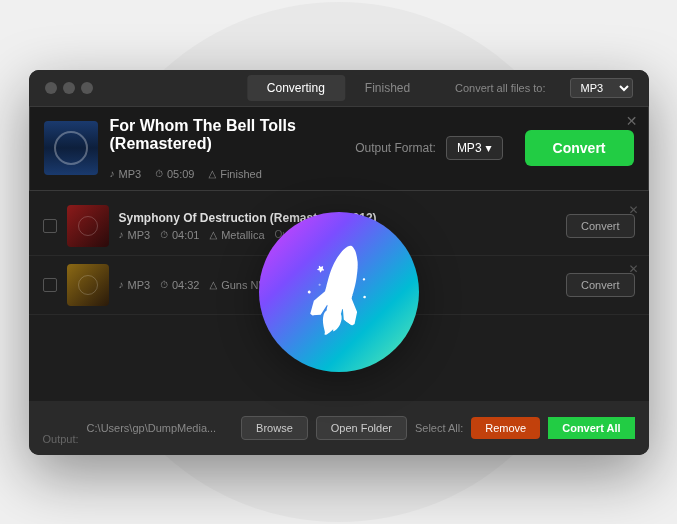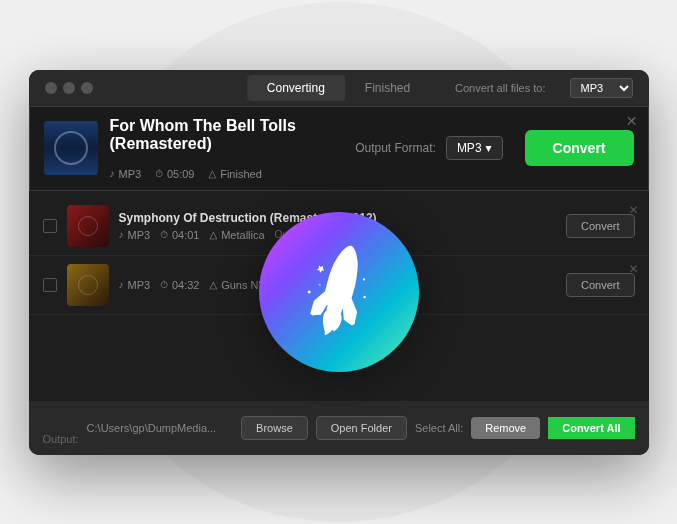--- a/index.html
+++ b/index.html
@@ -340,21 +340,21 @@
     }
 
     .select-all-label {
       font-size: 11px;
       color: #888;
       margin-left: auto;
       white-space: nowrap;
     }
 
     .remove-btn {
-      background: #737373;
+      background: #c2410c;
       border: none;
       color: #fff;
       padding: 5px 14px;
       border-radius: 4px;
       font-size: 11px;
       cursor: pointer;
     }
 
     .convert-all-btn {
       background: #22cc44;

